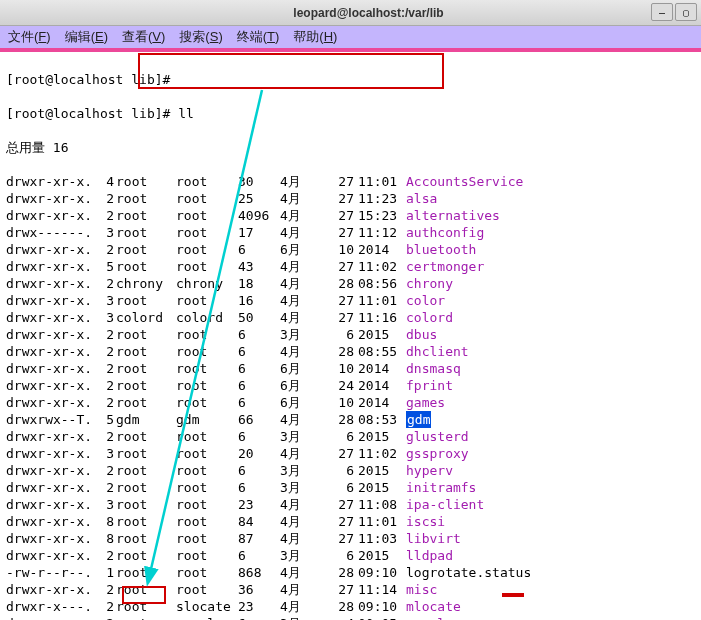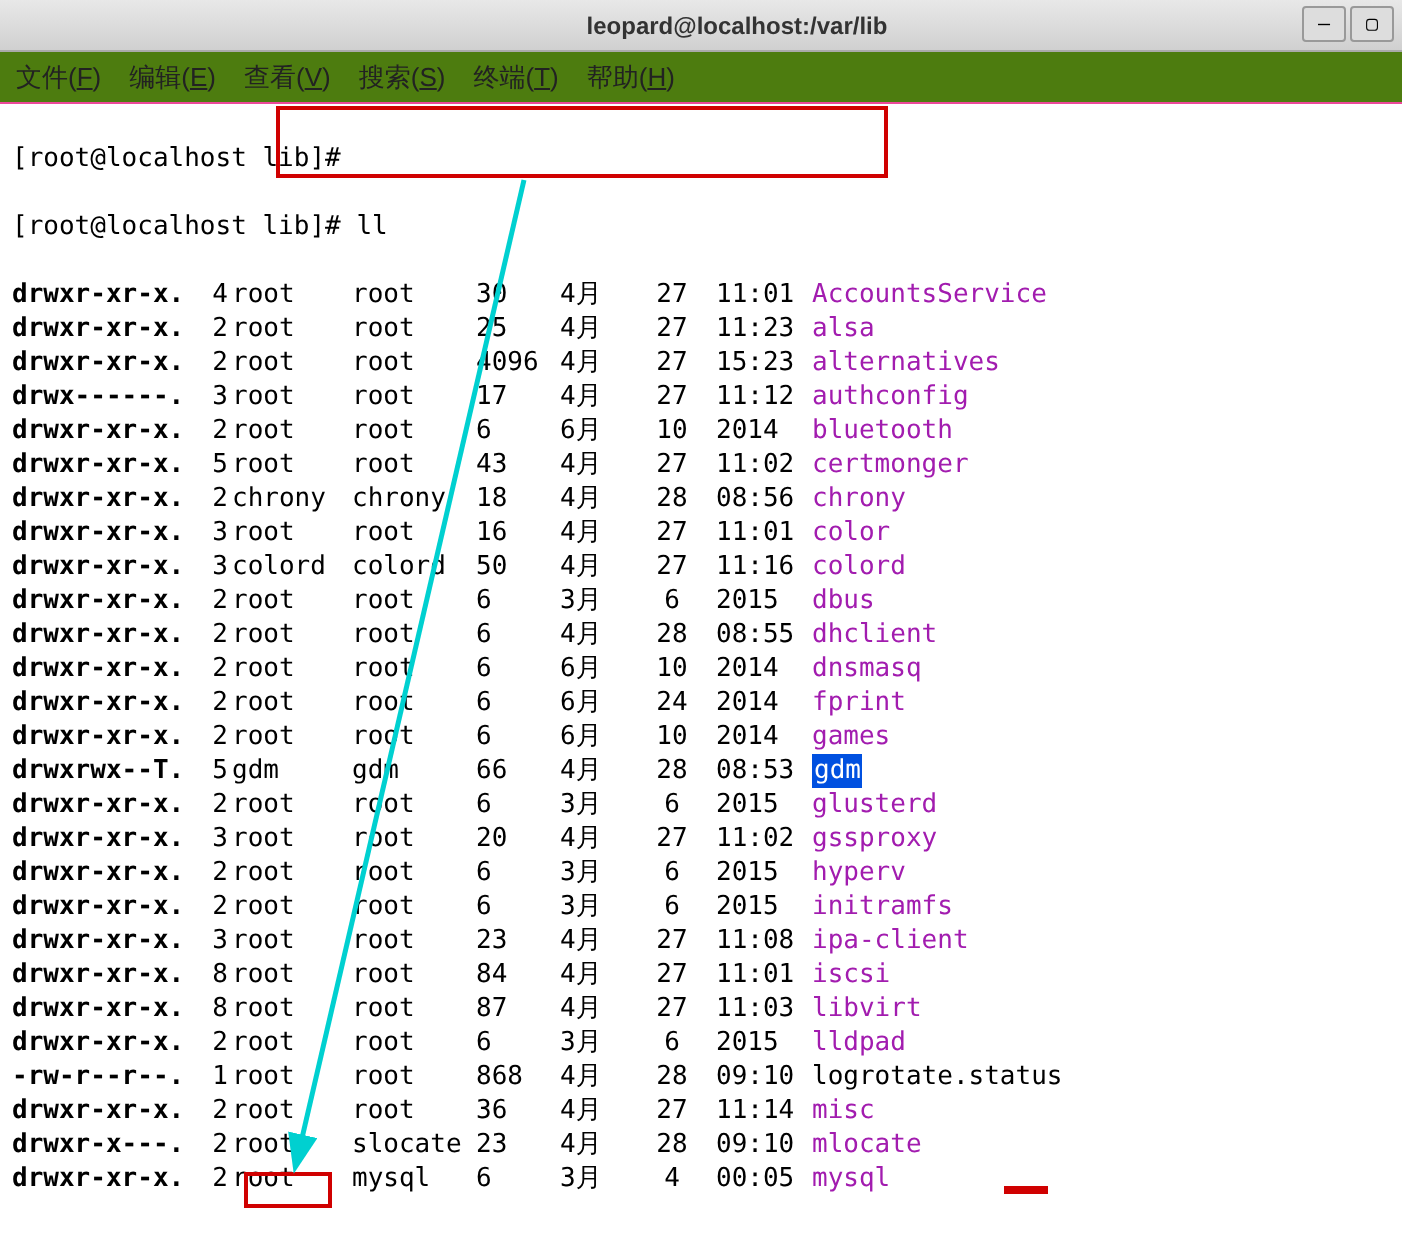--- a/index.html
+++ b/index.html
@@ -1,32 +1,32 @@
 <!DOCTYPE html>
 <html><head>
   <meta charset="utf-8">
   <style>
     * { margin: 0; padding: 0; box-sizing: border-box; }
     body { font-family: "DejaVu Sans Mono", "Courier New", monospace; font-size: 13px; background: #fff; width: 701px; }
     .titlebar { background: linear-gradient(#e8e8e8, #d0d0d0); border-bottom: 1px solid #aaa; height: 26px; display: flex; align-items: center; justify-content: center; position: relative; padding-left: 36px; }
     .titlebar-text { font-family: sans-serif; font-weight: bold; font-size: 12px; color: #333; }
     .window-controls { position: absolute; right: 4px; top: 3px; display: flex; gap: 2px; }
     .win-btn { width: 22px; height: 18px; background: #ddd; border: 1px solid #999; border-radius: 2px; display:flex;align-items:center;justify-content:center;font-size:10px;cursor:pointer;}
-    .menubar { background: #4d7c0f; height: 26px; display: flex; align-items: center; padding: 0 8px; font-family: sans-serif; font-size: 13px; color: #222; border-bottom:1px solid #ec4899;}
+    .menubar { background: #c4b5fd; height: 26px; display: flex; align-items: center; padding: 0 8px; font-family: sans-serif; font-size: 13px; color: #222; border-bottom:4px solid #ec4899;}
     .menu-item { margin-right: 14px; cursor: pointer; }
     .menu-item u { text-decoration: underline; }
     .terminal { padding: 2px 6px; position: relative; background: #fff; line-height: 17px; white-space: pre; color: #000; }
     .row { display: flex; }
-    .perm { width: 88px; flex-shrink:0;font-weight:bold;}
+    .perm { width: 88px; flex-shrink:0;}
     .links { width: 22px; text-align: right; padding-right:2px; flex-shrink:0;}
     .owner { width: 60px; flex-shrink:0;}
     .group { width: 62px; flex-shrink:0;}
     .size { width: 42px; text-align: left; flex-shrink:0;}
     .month { width: 38px; text-align: left; flex-shrink:0;}
-    .day { width: 40px; text-align: center; padding-right:4px; flex-shrink:0;}
+    .day { width: 40px; text-align: right; padding-right:4px; flex-shrink:0;}
     .time { width: 48px; flex-shrink:0;}
     .fname { flex-shrink:0;}
     .dir { color: #a21caf; }
     .hl { background: #0050e0; color: #fff; padding:0 1px;}
     .box1 { position: absolute; border: 2px solid #d00000; left: 138px; top: 1px; width: 306px; height: 36px; pointer-events:none;}
     .box2 { position: absolute; border: 2px solid #d00000; left: 122px; top: 534px; width: 44px; height: 18px; pointer-events:none;}
     .redbar { position:absolute; left:502px; top:541px; width:22px; height:4px; background:#d00000; pointer-events:none;}
     svg.arrow { position:absolute; left:0; top:0; pointer-events:none; }
   </style>
 </head>
@@ -45,20 +45,21 @@
     <span class="menu-item">编辑(<u>E</u>)</span>
     <span class="menu-item">查看(<u>V</u>)</span>
     <span class="menu-item">搜索(<u>S</u>)</span>
     <span class="menu-item">终端(<u>T</u>)</span>
     <span class="menu-item">帮助(<u>H</u>)</span>
   </div>
 
 <div class="terminal">
 <div class="row"><span>[root@localhost lib]# </span></div>
 <div class="row"><span>[root@localhost lib]# </span><span>ll</span></div>
+<div class="row"><span>总用量 16</span></div>
 <div id="listing-container"><div class="row"><span class="perm">drwxr-xr-x.</span><span class="links">4</span> <span class="owner">root</span><span class="group">root</span><span class="size">30</span><span class="month">4月</span><span class="day">27</span> <span class="time">11:01</span><span class="fname dir">AccountsService</span></div><div class="row"><span class="perm">drwxr-xr-x.</span><span class="links">2</span> <span class="owner">root</span><span class="group">root</span><span class="size">25</span><span class="month">4月</span><span class="day">27</span> <span class="time">11:23</span><span class="fname dir">alsa</span></div><div class="row"><span class="perm">drwxr-xr-x.</span><span class="links">2</span> <span class="owner">root</span><span class="group">root</span><span class="size">4096</span><span class="month">4月</span><span class="day">27</span> <span class="time">15:23</span><span class="fname dir">alternatives</span></div><div class="row"><span class="perm">drwx------.</span><span class="links">3</span> <span class="owner">root</span><span class="group">root</span><span class="size">17</span><span class="month">4月</span><span class="day">27</span> <span class="time">11:12</span><span class="fname dir">authconfig</span></div><div class="row"><span class="perm">drwxr-xr-x.</span><span class="links">2</span> <span class="owner">root</span><span class="group">root</span><span class="size">6</span><span class="month">6月</span><span class="day">10</span> <span class="time">2014</span><span class="fname dir">bluetooth</span></div><div class="row"><span class="perm">drwxr-xr-x.</span><span class="links">5</span> <span class="owner">root</span><span class="group">root</span><span class="size">43</span><span class="month">4月</span><span class="day">27</span> <span class="time">11:02</span><span class="fname dir">certmonger</span></div><div class="row"><span class="perm">drwxr-xr-x.</span><span class="links">2</span> <span class="owner">chrony</span><span class="group">chrony</span><span class="size">18</span><span class="month">4月</span><span class="day">28</span> <span class="time">08:56</span><span class="fname dir">chrony</span></div><div class="row"><span class="perm">drwxr-xr-x.</span><span class="links">3</span> <span class="owner">root</span><span class="group">root</span><span class="size">16</span><span class="month">4月</span><span class="day">27</span> <span class="time">11:01</span><span class="fname dir">color</span></div><div class="row"><span class="perm">drwxr-xr-x.</span><span class="links">3</span> <span class="owner">colord</span><span class="group">colord</span><span class="size">50</span><span class="month">4月</span><span class="day">27</span> <span class="time">11:16</span><span class="fname dir">colord</span></div><div class="row"><span class="perm">drwxr-xr-x.</span><span class="links">2</span> <span class="owner">root</span><span class="group">root</span><span class="size">6</span><span class="month">3月</span><span class="day">6</span> <span class="time">2015</span><span class="fname dir">dbus</span></div><div class="row"><span class="perm">drwxr-xr-x.</span><span class="links">2</span> <span class="owner">root</span><span class="group">root</span><span class="size">6</span><span class="month">4月</span><span class="day">28</span> <span class="time">08:55</span><span class="fname dir">dhclient</span></div><div class="row"><span class="perm">drwxr-xr-x.</span><span class="links">2</span> <span class="owner">root</span><span class="group">root</span><span class="size">6</span><span class="month">6月</span><span class="day">10</span> <span class="time">2014</span><span class="fname dir">dnsmasq</span></div><div class="row"><span class="perm">drwxr-xr-x.</span><span class="links">2</span> <span class="owner">root</span><span class="group">root</span><span class="size">6</span><span class="month">6月</span><span class="day">24</span> <span class="time">2014</span><span class="fname dir">fprint</span></div><div class="row"><span class="perm">drwxr-xr-x.</span><span class="links">2</span> <span class="owner">root</span><span class="group">root</span><span class="size">6</span><span class="month">6月</span><span class="day">10</span> <span class="time">2014</span><span class="fname dir">games</span></div><div class="row"><span class="perm">drwxrwx--T.</span><span class="links">5</span> <span class="owner">gdm</span><span class="group">gdm</span><span class="size">66</span><span class="month">4月</span><span class="day">28</span> <span class="time">08:53</span><span class="fname hl">gdm</span></div><div class="row"><span class="perm">drwxr-xr-x.</span><span class="links">2</span> <span class="owner">root</span><span class="group">root</span><span class="size">6</span><span class="month">3月</span><span class="day">6</span> <span class="time">2015</span><span class="fname dir">glusterd</span></div><div class="row"><span class="perm">drwxr-xr-x.</span><span class="links">3</span> <span class="owner">root</span><span class="group">root</span><span class="size">20</span><span class="month">4月</span><span class="day">27</span> <span class="time">11:02</span><span class="fname dir">gssproxy</span></div><div class="row"><span class="perm">drwxr-xr-x.</span><span class="links">2</span> <span class="owner">root</span><span class="group">root</span><span class="size">6</span><span class="month">3月</span><span class="day">6</span> <span class="time">2015</span><span class="fname dir">hyperv</span></div><div class="row"><span class="perm">drwxr-xr-x.</span><span class="links">2</span> <span class="owner">root</span><span class="group">root</span><span class="size">6</span><span class="month">3月</span><span class="day">6</span> <span class="time">2015</span><span class="fname dir">initramfs</span></div><div class="row"><span class="perm">drwxr-xr-x.</span><span class="links">3</span> <span class="owner">root</span><span class="group">root</span><span class="size">23</span><span class="month">4月</span><span class="day">27</span> <span class="time">11:08</span><span class="fname dir">ipa-client</span></div><div class="row"><span class="perm">drwxr-xr-x.</span><span class="links">8</span> <span class="owner">root</span><span class="group">root</span><span class="size">84</span><span class="month">4月</span><span class="day">27</span> <span class="time">11:01</span><span class="fname dir">iscsi</span></div><div class="row"><span class="perm">drwxr-xr-x.</span><span class="links">8</span> <span class="owner">root</span><span class="group">root</span><span class="size">87</span><span class="month">4月</span><span class="day">27</span> <span class="time">11:03</span><span class="fname dir">libvirt</span></div><div class="row"><span class="perm">drwxr-xr-x.</span><span class="links">2</span> <span class="owner">root</span><span class="group">root</span><span class="size">6</span><span class="month">3月</span><span class="day">6</span> <span class="time">2015</span><span class="fname dir">lldpad</span></div><div class="row"><span class="perm">-rw-r--r--.</span><span class="links">1</span> <span class="owner">root</span><span class="group">root</span><span class="size">868</span><span class="month">4月</span><span class="day">28</span> <span class="time">09:10</span><span class="fname ">logrotate.status</span></div><div class="row"><span class="perm">drwxr-xr-x.</span><span class="links">2</span> <span class="owner">root</span><span class="group">root</span><span class="size">36</span><span class="month">4月</span><span class="day">27</span> <span class="time">11:14</span><span class="fname dir">misc</span></div><div class="row"><span class="perm">drwxr-x---.</span><span class="links">2</span> <span class="owner">root</span><span class="group">slocate</span><span class="size">23</span><span class="month">4月</span><span class="day">28</span> <span class="time">09:10</span><span class="fname dir">mlocate</span></div><div class="row"><span class="perm">drwxr-xr-x.</span><span class="links">2</span> <span class="owner">root</span><span class="group">mysql</span><span class="size">6</span><span class="month">3月</span><span class="day">4</span> <span class="time">00:05</span><span class="fname dir">mysql</span></div></div>
 <div class="box1"></div>
 <div class="box2"></div>
 <div class="redbar"></div>
 <svg class="arrow" width="701" height="620">
   <defs>
         <marker id="ah" markerWidth="10" markerHeight="10" refX="6" refY="3" orient="auto">
           <path d="M0,0 L0,6 L8,3 z" fill="#00d0d0"></path>
         </marker>
       </defs>

